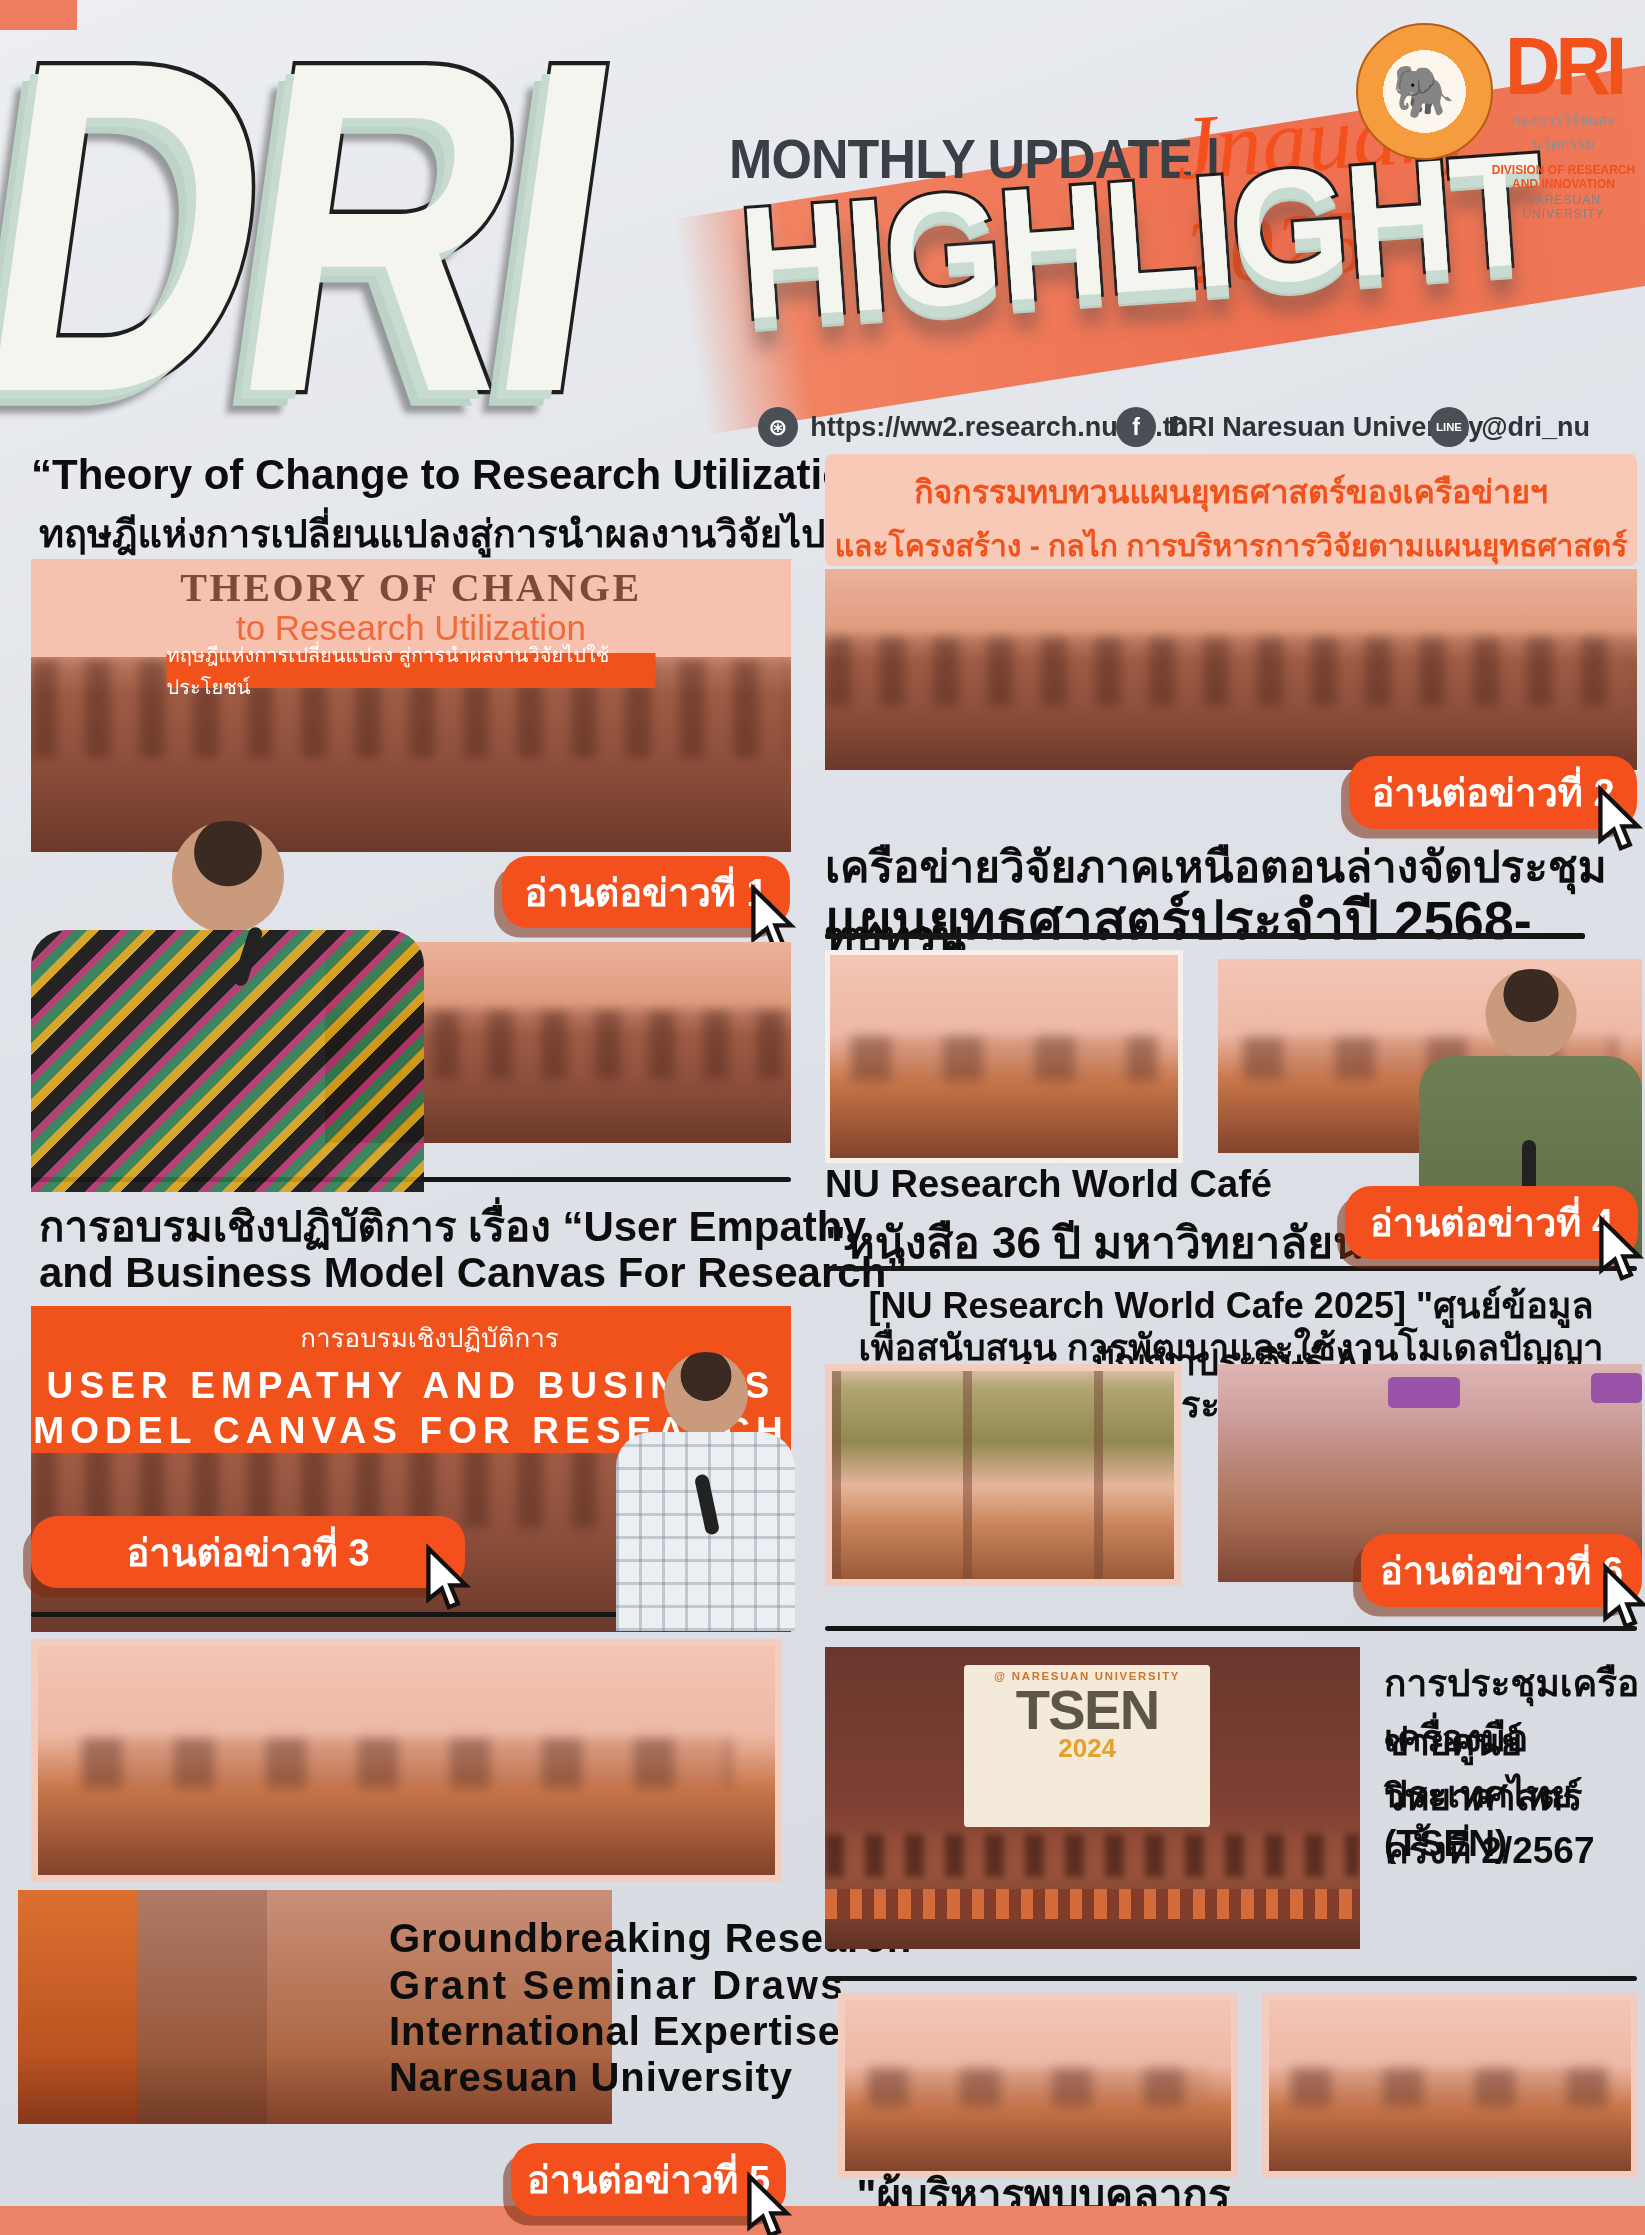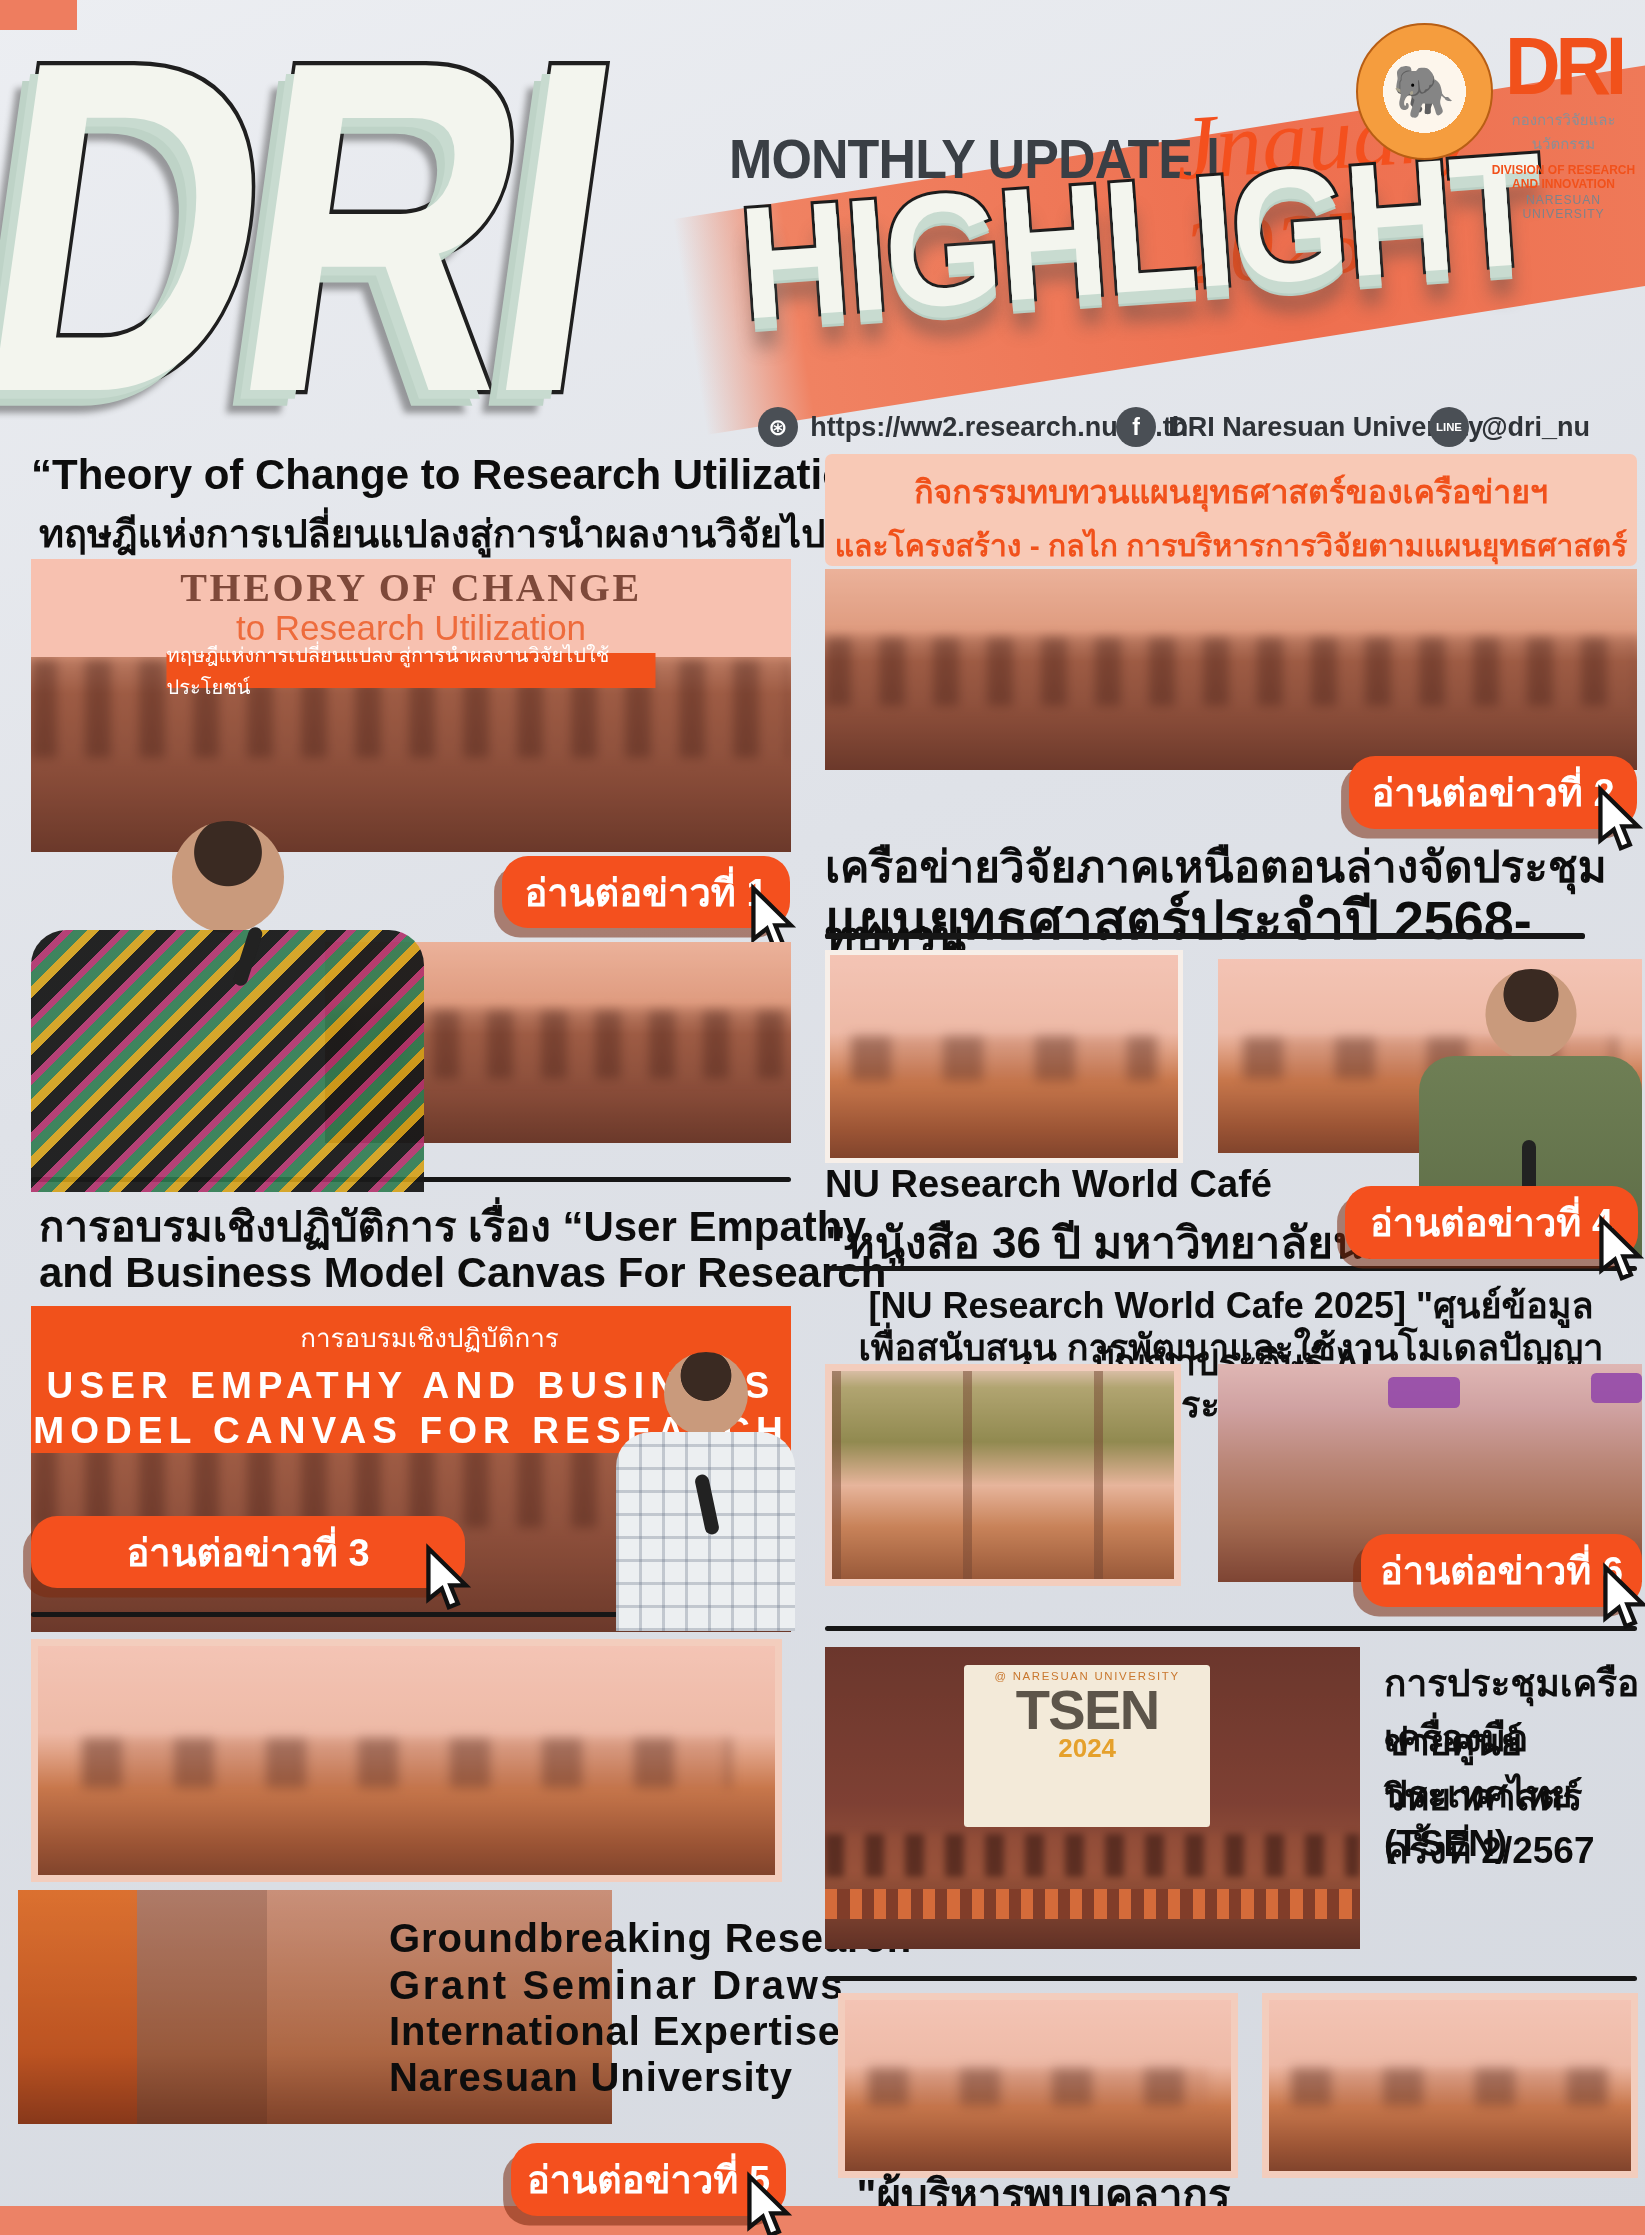--- a/index.html
+++ b/index.html
@@ -77,21 +77,21 @@
     color:#553c33;letter-spacing:2.6px;margin-top:5.2px;}
   .poster1-sub{font-size:35px;color:#ec6a35;margin-top:-3.5px;}
   .poster1-strip{position:absolute;left:50%;top:94px;transform:translateX(-50%);width:489px;height:35px;
     background:#f1511b;color:#fff;font-size:20px;display:flex;align-items:center;justify-content:center;z-index:2;}
   .poster3{position:absolute;left:0;right:0;top:0;height:147px;background:#f1511b;text-align:center;color:#fff;z-index:2;}
   .poster3 .t1{font-size:26px;margin-top:10.5px;padding-left:37px;}
   .poster3 .t2{font-size:37px;font-weight:bold;letter-spacing:6.1px;margin-top:7px;}
   .poster3 .t3{font-size:37px;font-weight:bold;letter-spacing:6.1px;margin-top:3.5px;}
   .tsen-banner{position:absolute;left:26%;top:6%;width:46%;height:52%;background:#f3ead9;border-radius:3.5px;
     text-align:center;z-index:2;padding-top:5.2px;}
-  .tsen-top{font-size:11.4px;color:#c9772e;letter-spacing:1.7px;font-weight:normal;}
+  .tsen-top{font-size:11.4px;color:#c9772e;letter-spacing:1.7px;font-weight:bold;}
   .tsen-big{font-size:56px;font-weight:bold;color:#5d554a;letter-spacing:-1.7px;line-height:1;}
   .tsen-year{font-size:26px;font-weight:bold;color:#e5a12c;margin-top:-5.2px;}
 
   
   .person{position:absolute;z-index:3;}
   .p-head{position:absolute;left:50%;transform:translateX(-50%);top:0;border-radius:50%;
     background:radial-gradient(circle at 50% 28%,#3a2a22 0 34%,#c99a7c 35% 100%);}
   .p-body{position:absolute;left:0;right:0;bottom:0;border-radius:35px 35px 0 0;}
   .speaker1 .p-body{background:
      repeating-linear-gradient(135deg,rgba(212,160,23,.9) 0 8.7px,rgba(25,25,25,.95) 8.7px 23px,rgba(176,48,106,.9) 23px 30px,rgba(45,122,79,.9) 30px 40px);}

